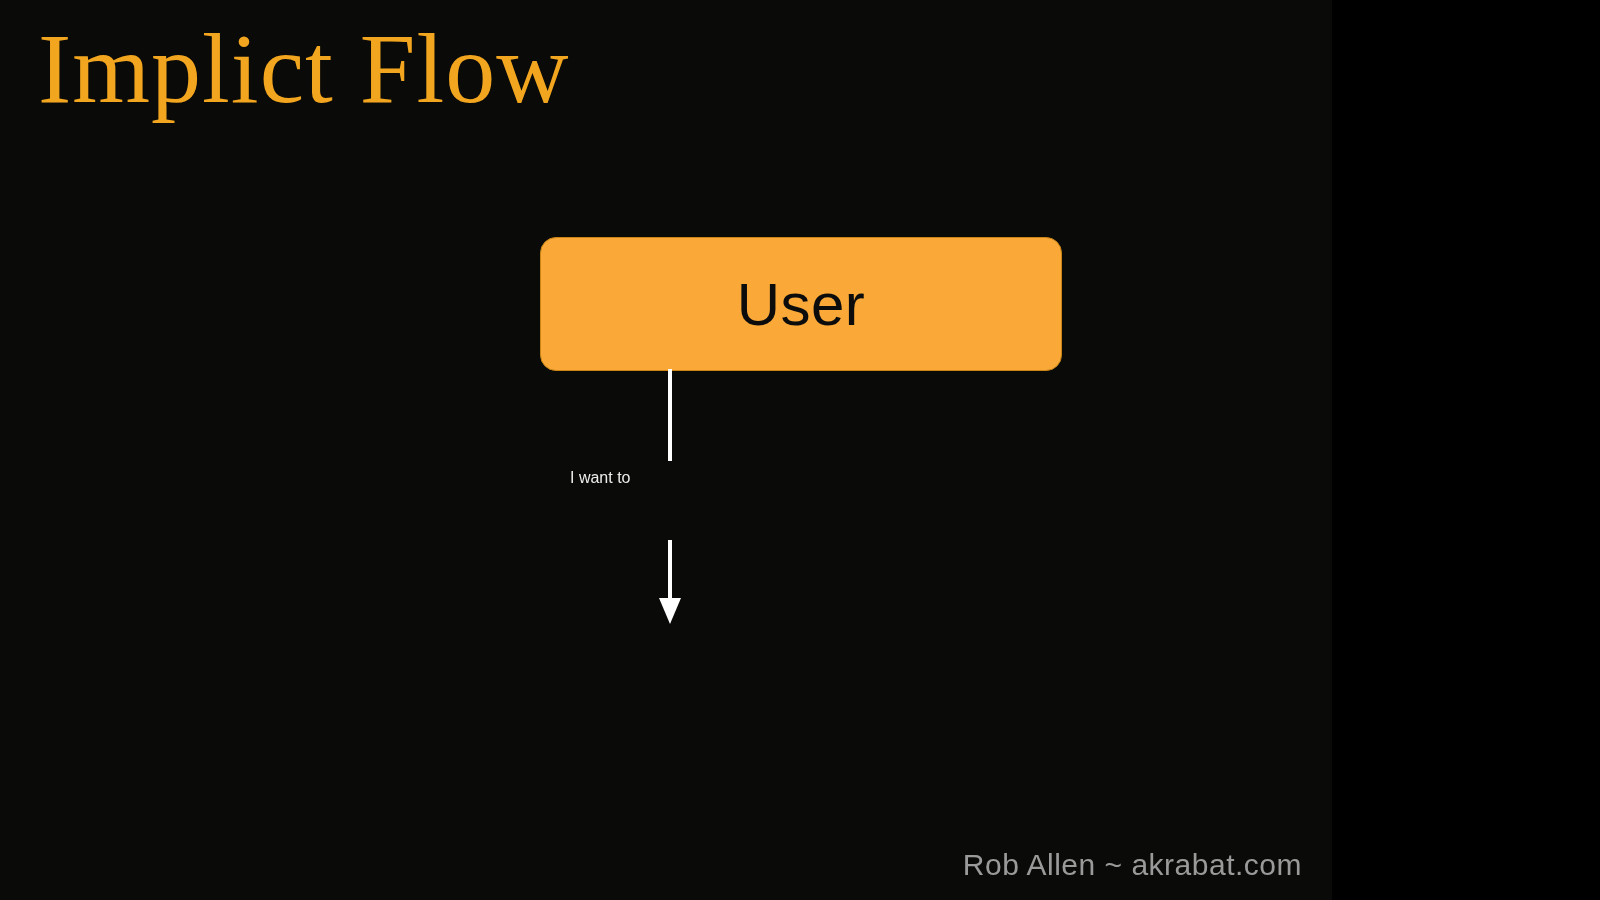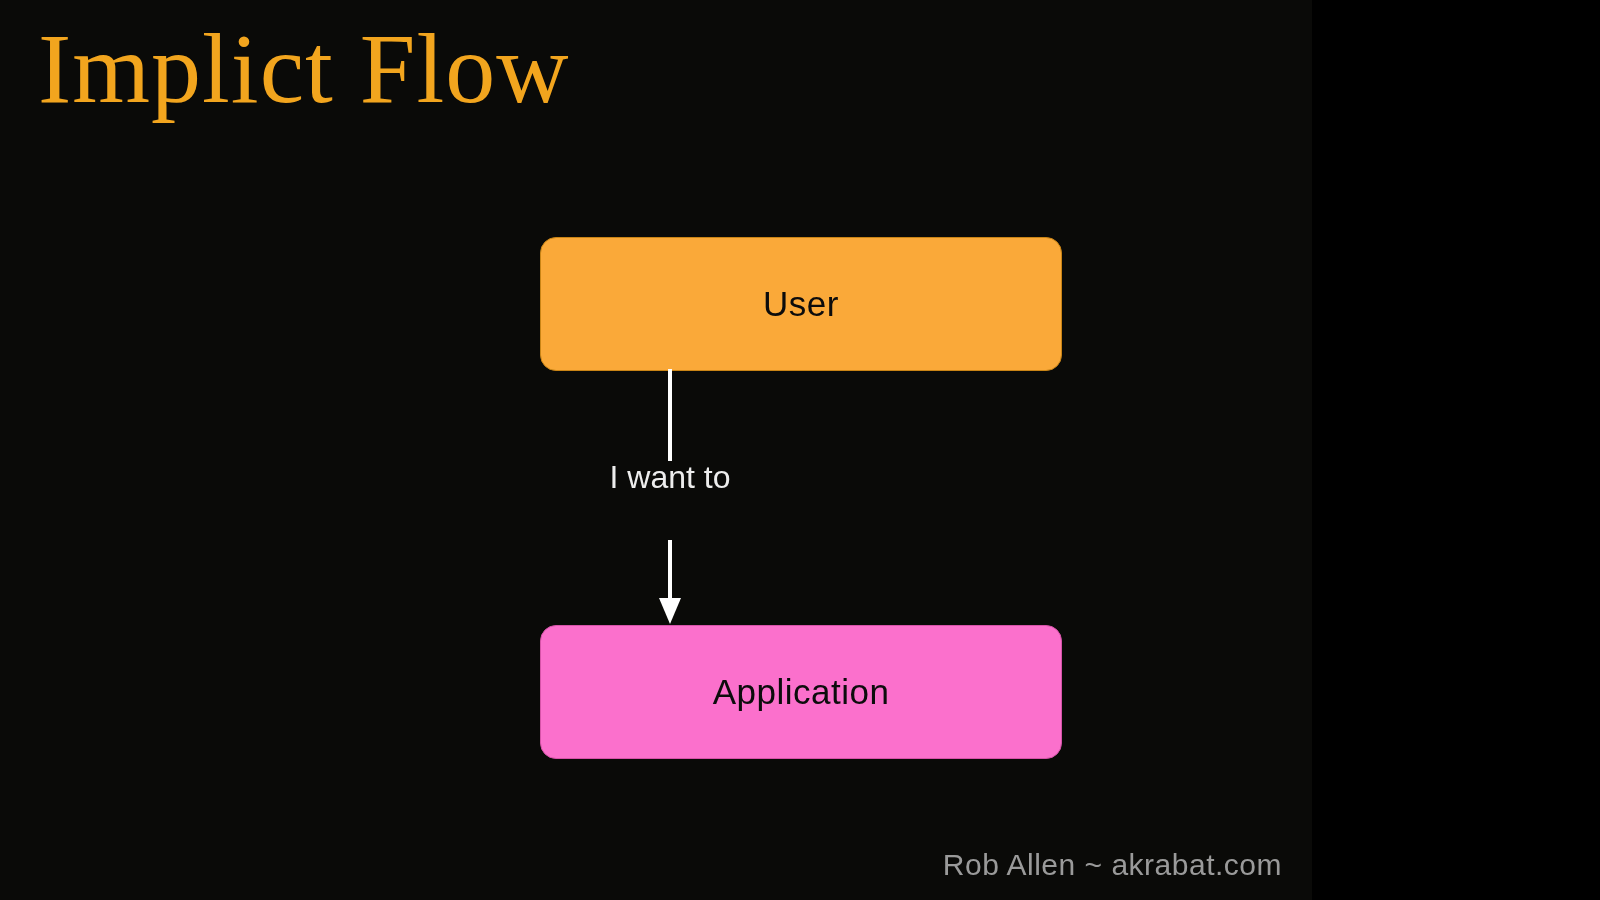--- a/index.html
+++ b/index.html
@@ -7,20 +7,21 @@
     padding: 0;
     background: #000;
   }
   .slide {
     position: relative;
     width: 1312px;
     height: 900px;
     background: #0a0a08;
     overflow: hidden;
     font-family: "Liberation Sans", sans-serif;
+    padding-left: 20px;
   }
   .slide-title {
     position: absolute;
     left: 38px;
     top: 14px;
     margin: 0;
     font-family: "Liberation Serif", serif;
     font-weight: normal;
     font-size: 100px;
     line-height: 1.1;
@@ -31,21 +32,21 @@
   .node {
     position: absolute;
     left: 540px;
     width: 520px;
     height: 132px;
     border-radius: 16px;
     display: flex;
     align-items: center;
     justify-content: center;
     color: #0c0c0c;
-    font-size: 35px;
+    font-size: 60px;
     letter-spacing: 0.5px;
   }
   .node-user {
     top: 237px;
     background: #faa939;
     border: 1px solid #c98415;
   }
   .node-application {
     top: 625px;
     background: #fb70cc;
@@ -73,23 +74,22 @@
     height: 0;
     border-left: 11px solid transparent;
     border-right: 11px solid transparent;
     border-top: 26px solid #ffffff;
   }
   .edge-label {
     position: absolute;
     left: 570px;
     top: 462px;
     width: 200px;
-    text-align: center;
     color: #ededed;
-    font-size: 32px;
+    font-size: 16px;
     line-height: 31px;
   }
   .edge-label span {
     display: block;
   }
   .credit {
     position: absolute;
     right: 30px;
     bottom: 18px;
     color: #9a9a9a;
@@ -112,19 +112,16 @@
   <div class="edge-line edge-line-top"></div>
 
   <div class="edge-label">
     <span>I want to</span>
   </div>
 
   <div class="edge-line edge-line-bottom"></div>
 
   <div class="edge-arrowhead"></div>
 
-  <div class="node node-application">
-    <span>Application</span>
-  </div>
 
   <div class="credit">Rob Allen ~ akrabat.com</div>
 
 </div>
 
 </body></html>

